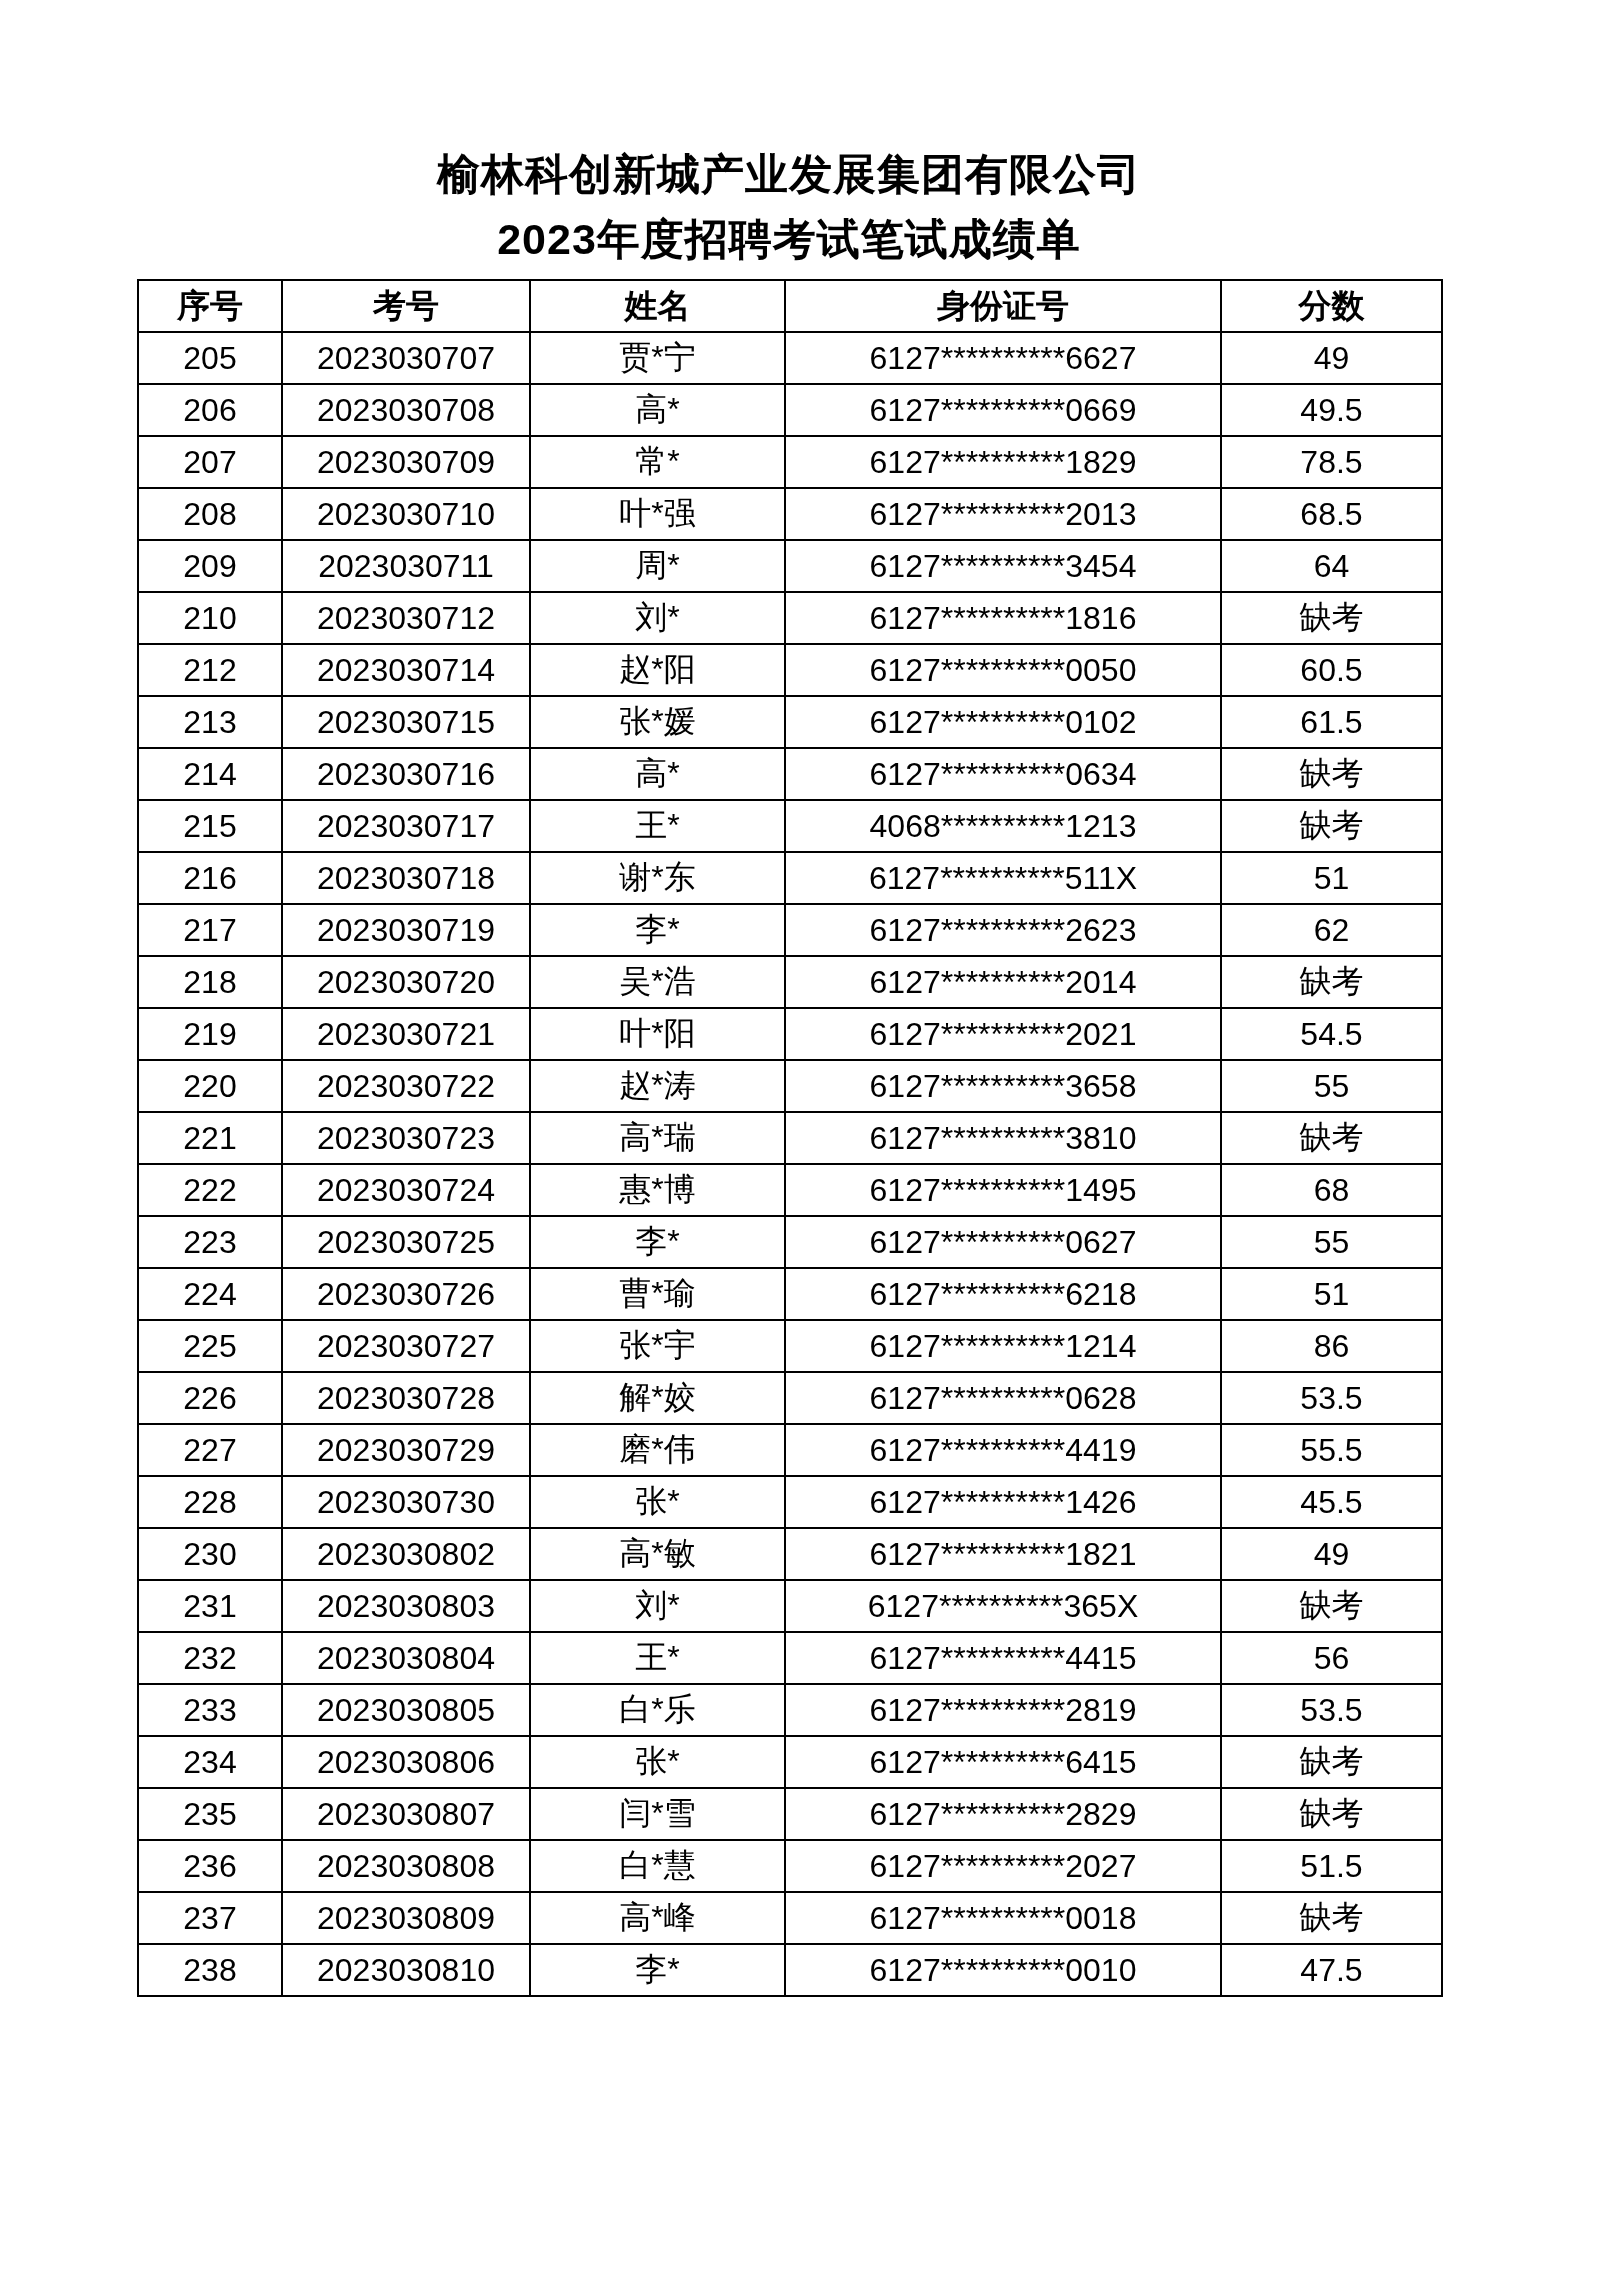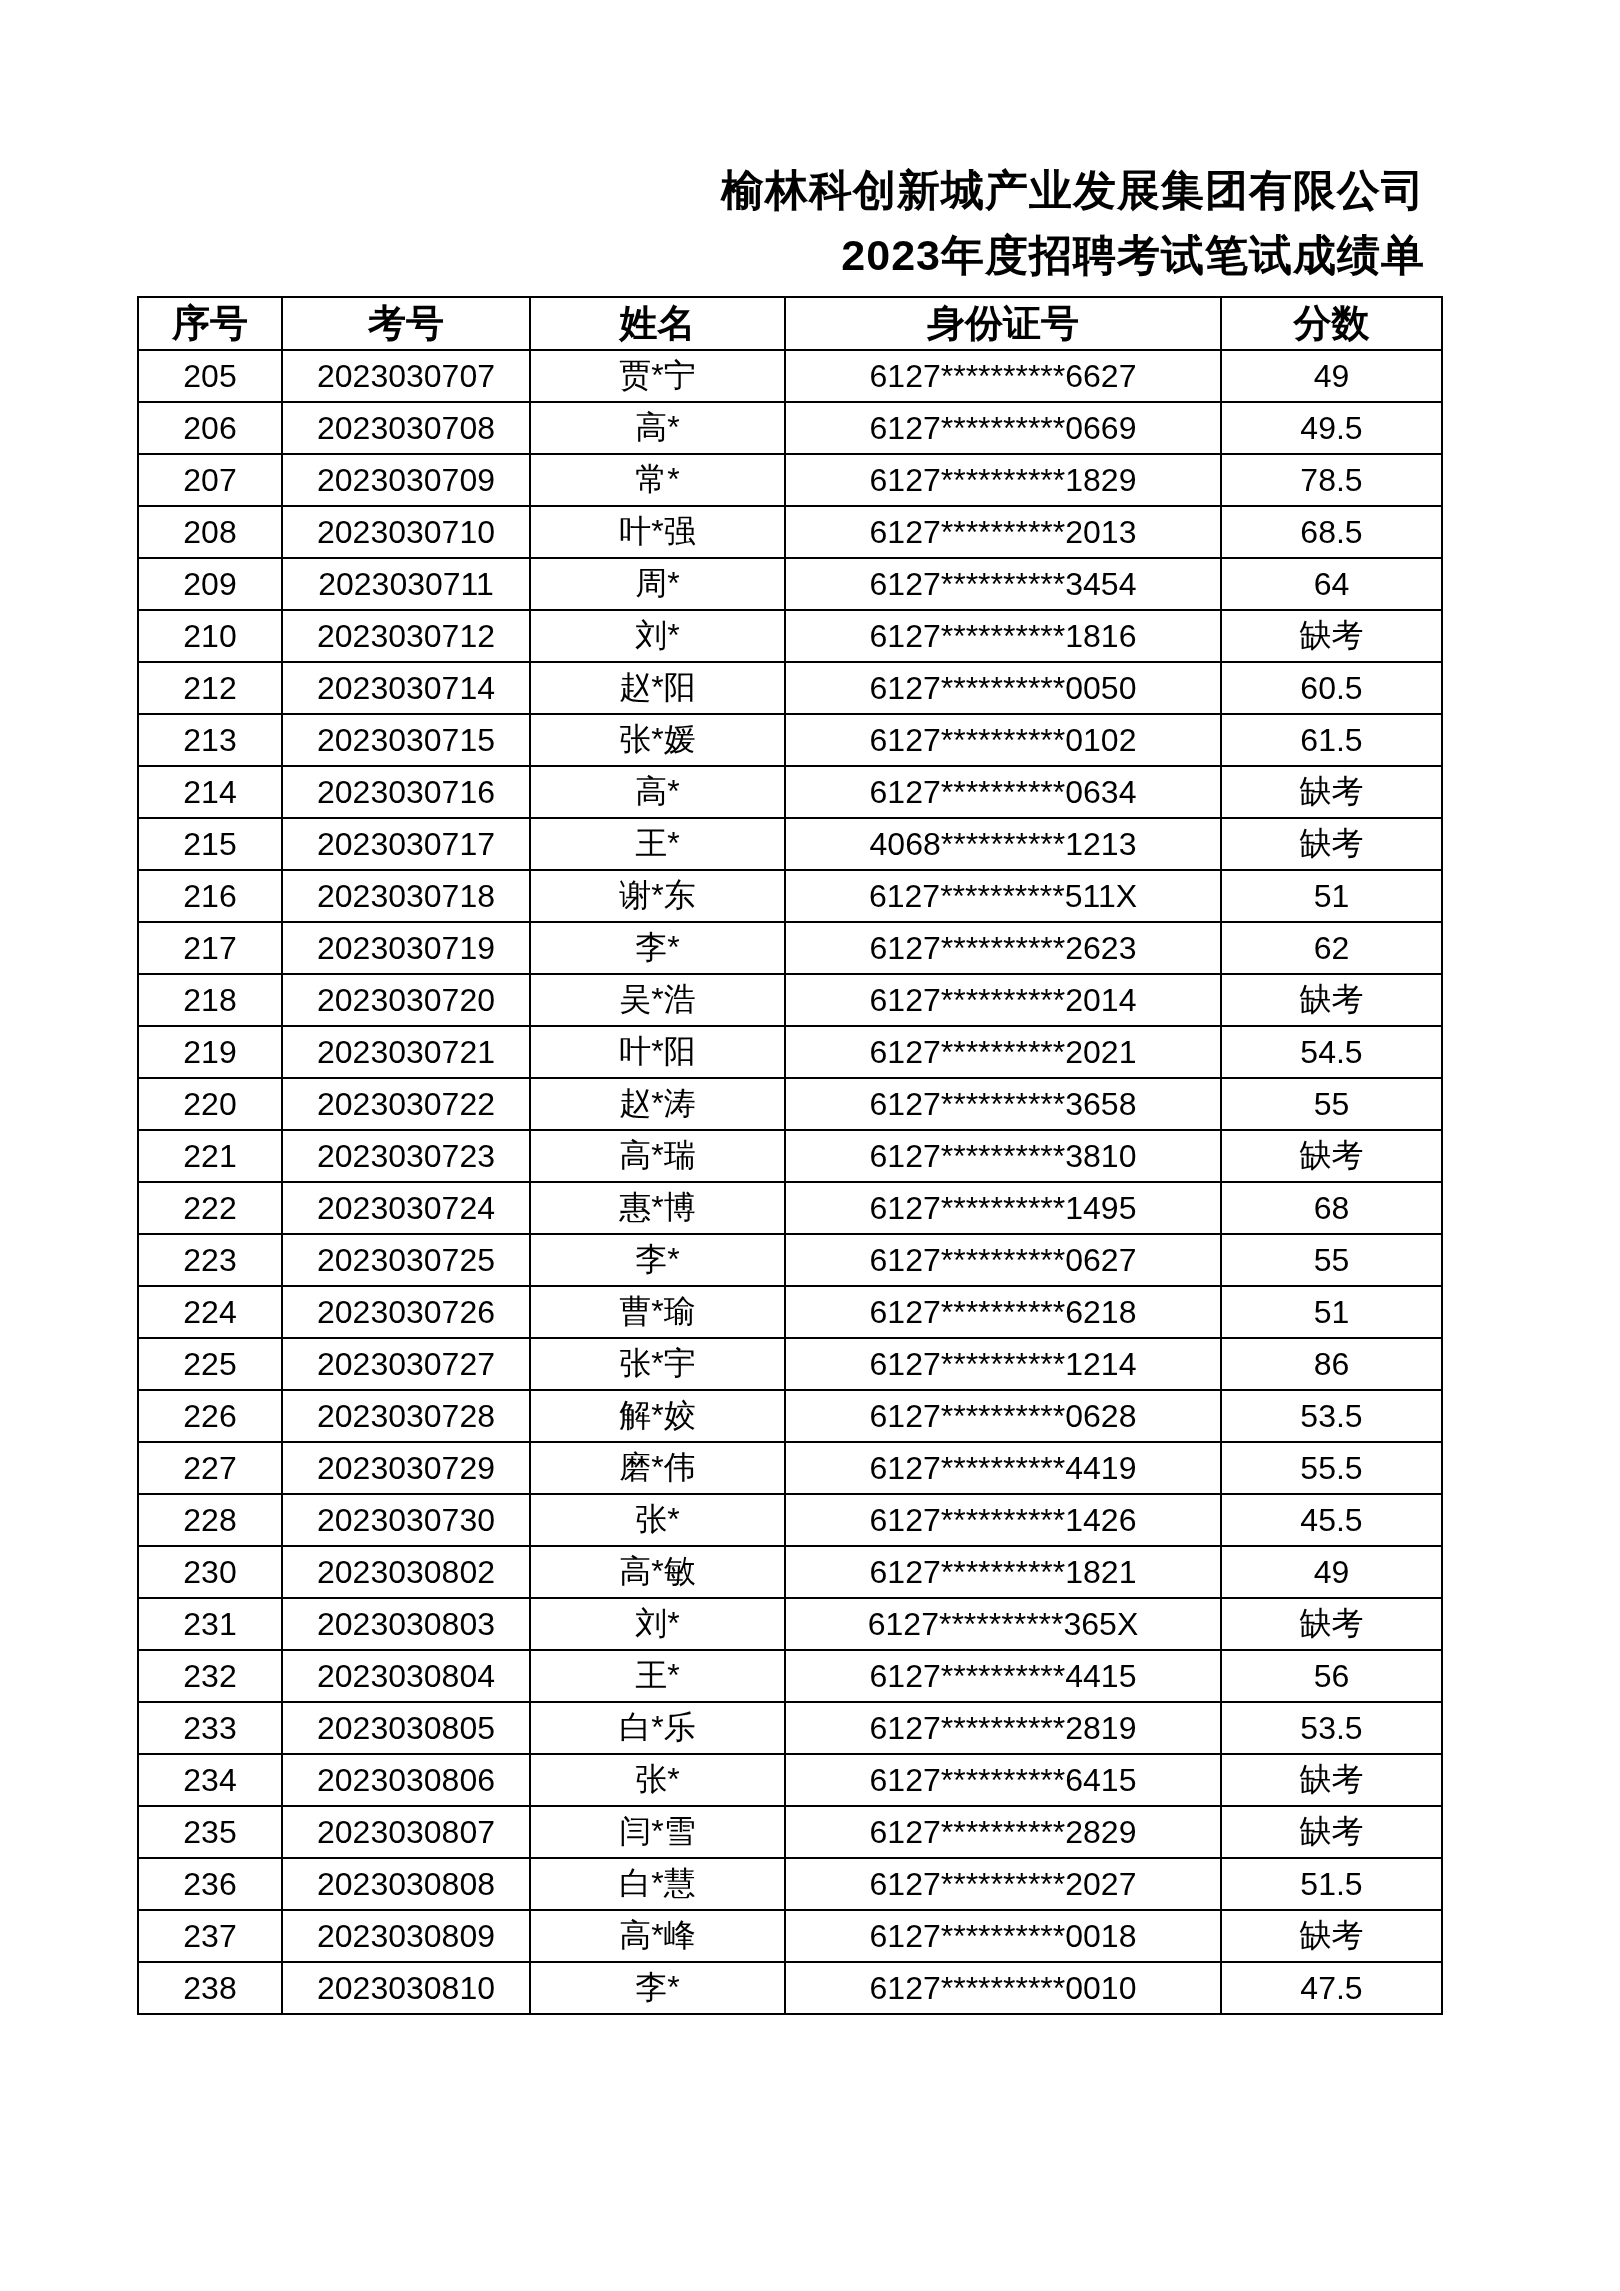--- a/index.html
+++ b/index.html
@@ -14,22 +14,22 @@
     color: #000;
     font-family: "Liberation Sans", "DejaVu Sans", sans-serif;
   }
   .doc {
     position: absolute;
     left: 137px;
     top: 150px;
     width: 1304px;
   }
   .doc-title {
-    margin: 16px;
-    text-align: right;
+    margin: 0;
+    text-align: center;
     font-size: 43px;
     line-height: 49px;
     font-weight: 700;
     letter-spacing: 1px;
     white-space: nowrap;
   }
   .doc-title.second {
     margin-top: 15.7px;
   }
   table.scores {
@@ -41,21 +41,21 @@
   table.scores th,
   table.scores td {
     border: 2.9px solid #000;
     text-align: center;
     vertical-align: middle;
     padding: 0;
     white-space: nowrap;
     overflow: hidden;
   }
   table.scores th {
-    font-size: 38px;
+    font-size: 33px;
     font-weight: 700;
     height: 50px;
   }
   table.scores td {
     font-size: 32px;
     font-weight: 400;
     height: 50px;
   }
   col.c-index     { width: 144px; }
   col.c-exam      { width: 248px; }

